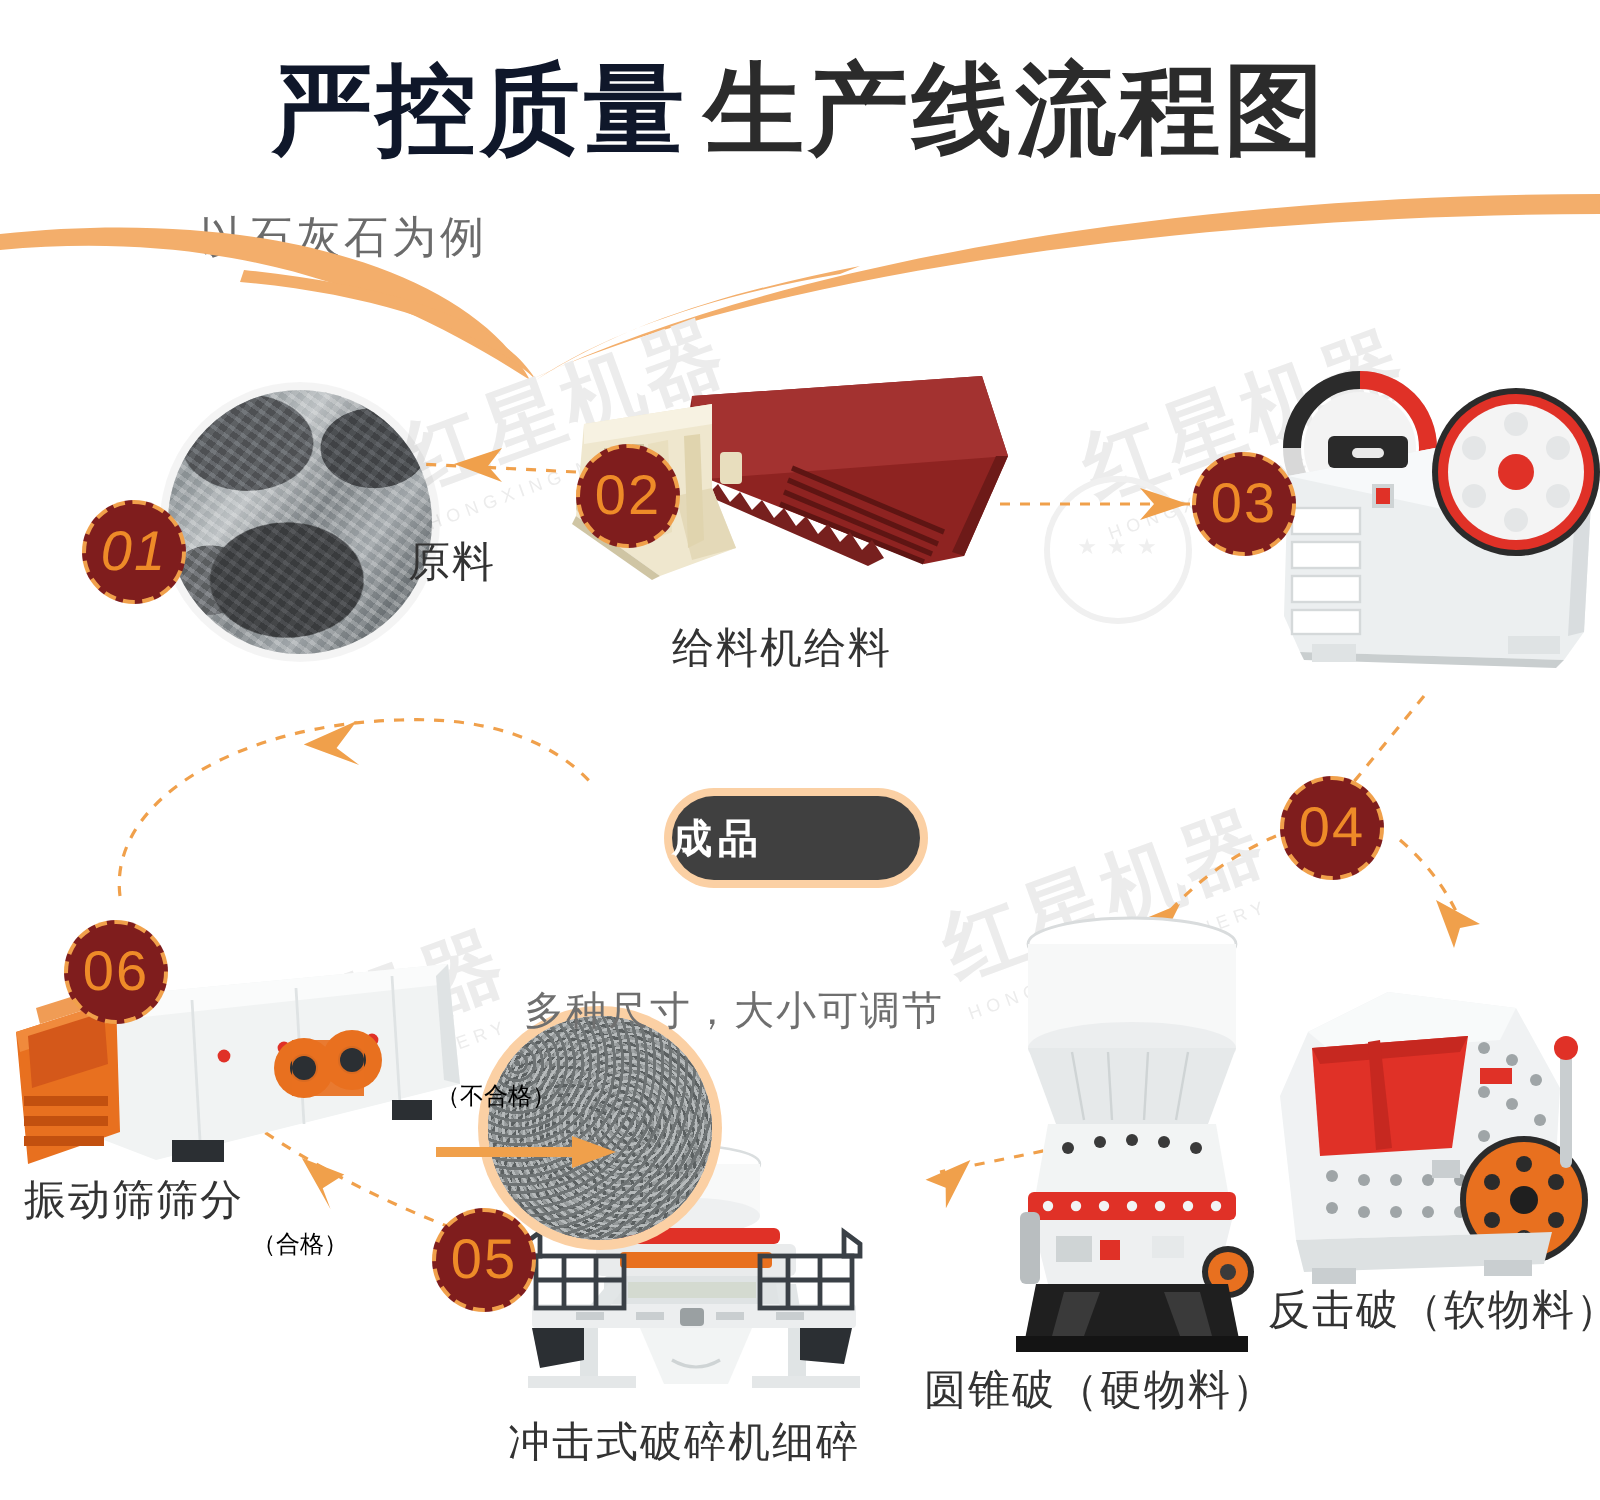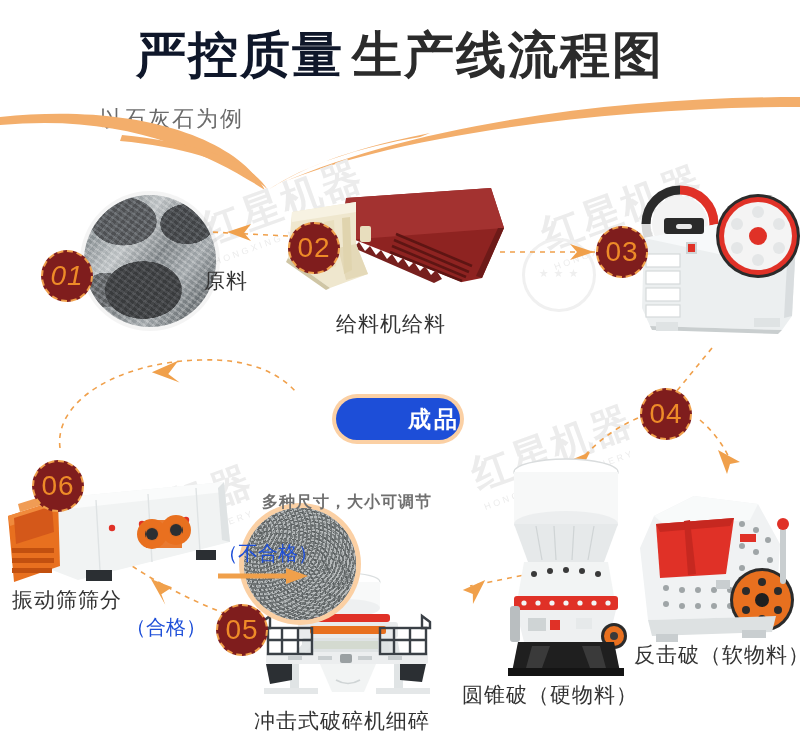--- a/index.html
+++ b/index.html
@@ -112,33 +112,33 @@
       repeating-radial-gradient(circle at 35% 77%, #5b6061 0 1.5px, transparent 1.6px 4.6px),
       repeating-radial-gradient(circle at 84% 15%, #9ea3a4 0 1.1px, transparent 1.2px 3px),
       repeating-linear-gradient(48deg, rgba(255,255,255,.10) 0 2px, rgba(0,0,0,.12) 2px 4px);
   }
 
   .label{
     position:absolute;color:#333333;font-size:21px;letter-spacing:1px;
     white-space:nowrap;z-index:5;
   }
   .sub-note{
-    position:absolute;color:#6f6f6f;font-size:16px;letter-spacing:1px;
-    white-space:nowrap;z-index:5;font-weight:bold;
+    position:absolute;color:#6f6f6f;font-size:20px;letter-spacing:1px;
+    white-space:nowrap;z-index:5;
   }
   .paren{
-    position:absolute;color:#1d4ed8;font-size:20px;white-space:nowrap;z-index:6;
+    position:absolute;color:#000000;font-size:12px;white-space:nowrap;z-index:6;
   }
 
   
   .pill{
     position:absolute;z-index:4;
-    background:#1d4ed8;border-radius:26px;
-    color:#ffffff;font-size:23px;font-weight:bold;letter-spacing:3px;
-    display:flex;align-items:center;justify-content:flex-end;
+    background:#404040;border-radius:26px;
+    color:#ffffff;font-size:20px;font-weight:bold;letter-spacing:3px;
+    display:flex;align-items:center;justify-content:flex-start;
     box-shadow:0 0 0 4px #fbd0a4;
   }
 
   
   .solid-arrow{position:absolute;z-index:5;}
 
   
   .machine{position:absolute;z-index:3;}
 </style>
 </head>

